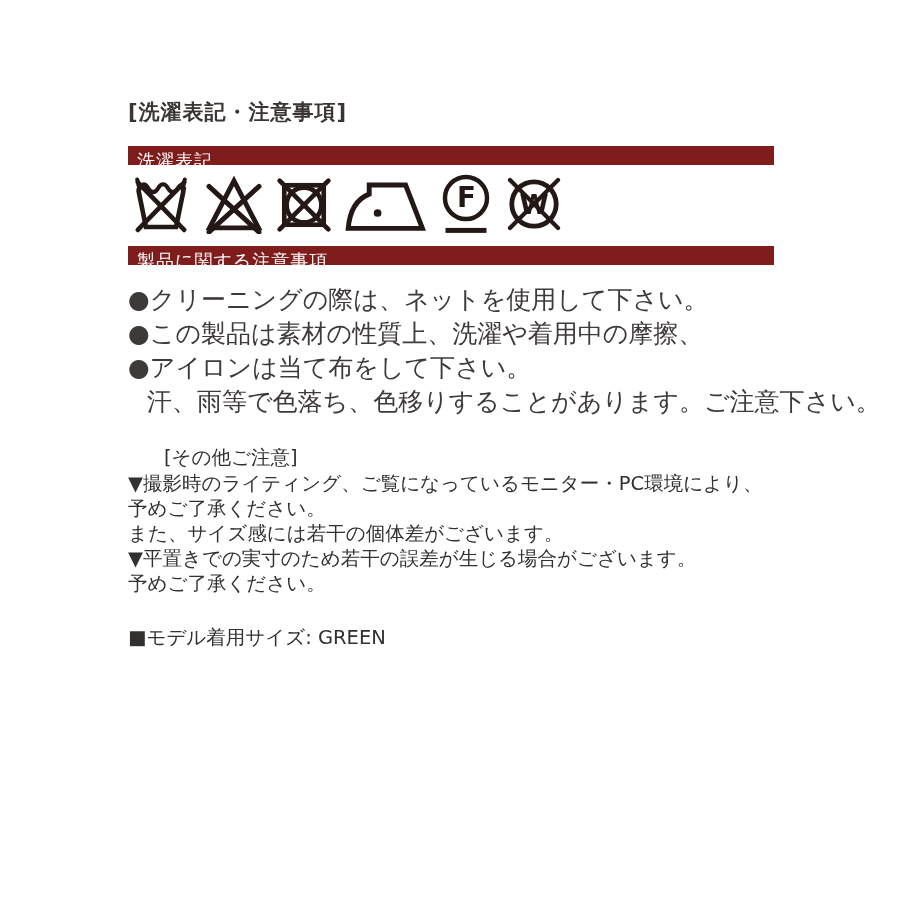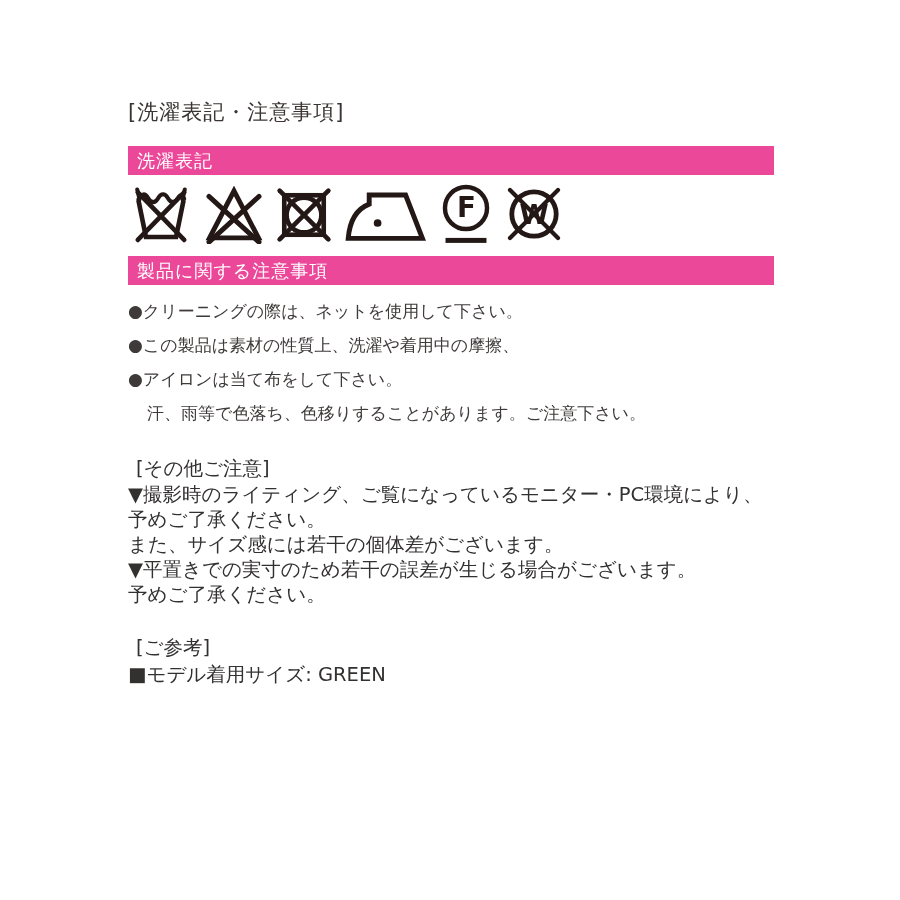--- a/index.html
+++ b/index.html
@@ -6,40 +6,40 @@
   .page{
     position:relative;
     width:900px;height:900px;
     background:#ffffff;
     font-family:"DejaVu Sans",sans-serif;
     color:#3e3a39;
     overflow:hidden;
   }
   .content{position:absolute;left:128px;top:100px;width:646px;}
   .page-title{
-    font-size:21px;line-height:25px;color:#3a3533;letter-spacing:1px;
+    font-size:21px;line-height:25px;color:#3a3533;letter-spacing:1px;font-weight:bold;
   }
   .section-bar{
     margin-top:21px;
-    background:#ec4899;color:#ffffff;
-    height:29px;line-height:29px;
+    background:#7f1d1d;color:#ffffff;
+    height:19px;line-height:29px;
     padding-left:9px;
     font-size:18px;letter-spacing:1px;
   }
   .symbols-row{
     margin-top:10px;
     height:59px;
     display:flex;align-items:flex-end;gap:9px;
   }
   .symbols-row svg{display:block;}
-  .caution-list{margin-top:9px;font-size:17px;color:#3e3a39;}
+  .caution-list{margin-top:18px;font-size:25px;color:#3e3a39;}
   .caution-line{line-height:34px;white-space:nowrap;}
   .caution-line.indent{padding-left:19px;}
   .other-notes{margin-top:26px;font-size:19.5px;color:#333030;}
-  .other-notes .heading{line-height:26px;padding-left:8px;}
+  .other-notes .heading{line-height:26px;padding-left:8px;margin-left:28px;}
   .other-notes .note-line{line-height:25px;white-space:nowrap;}
   .reference{margin-top:28px;font-size:19.5px;color:#333030;}
   .reference .heading{line-height:26px;padding-left:8px;}
   .reference .ref-line{line-height:27px;white-space:nowrap;}
 </style>
 </head>
 <body>
 
 <div class="page">
   <div class="content">
@@ -108,18 +108,17 @@
     <div class="other-notes">
       <div class="heading">[その他ご注意]</div>
       <div class="note-line">▼撮影時のライティング、ご覧になっているモニター・PC環境により、</div>
       <div class="note-line">予めご了承ください。</div>
       <div class="note-line">また、サイズ感には若干の個体差がございます。</div>
       <div class="note-line">▼平置きでの実寸のため若干の誤差が生じる場合がございます。</div>
       <div class="note-line">予めご了承ください。</div>
     </div>
 
     <div class="reference">
-      <div class="heading">[ご参考]</div>
       <div class="ref-line">■モデル着用サイズ: GREEN</div>
     </div>
 
   </div>
 </div>
 
 </body></html>

